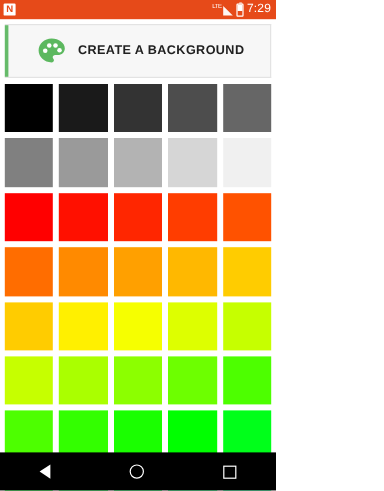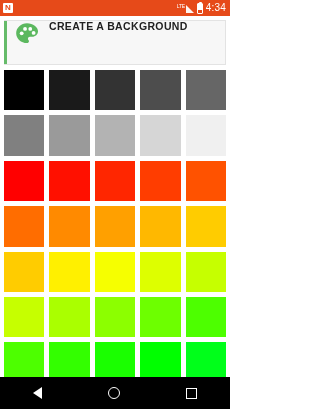--- a/index.html
+++ b/index.html
@@ -45,22 +45,22 @@
   .clock { font-size:10px; color:#ffffff; line-height:1; letter-spacing:.2px; }
 
   
   .card-wrap { padding:4px 4px 5px 4px; background:#ffffff; }
   .card {
     position:relative;
     background:#f7f7f7;
     border:1px solid #e3e3e3;
     border-left:none;
     height:45px;
-    display:flex; 
-    padding-left:10px;
+    display:flex; align-items:center;
+    padding-left:26px;
   }
   .card-accent {
     position:absolute; left:0; top:0; bottom:0; width:3px; background:#66bb6a;
   }
   .palette { width:26px; height:26px; flex:0 0 26px; margin-right:9px; }
   .card-text { display:flex; flex-direction:column; gap:2px; }
   .card-title {
     font-size:10.5px; font-weight:bold; color:#212121; letter-spacing:.35px; line-height:1.1;
   }
   .card-sub { font-size:8px; color:#b6b6b6; line-height:1.1; letter-spacing:.1px; }
@@ -103,21 +103,21 @@
   <div class="statusbar" style="background: rgb(230, 74, 25);">
     <div class="sb-left">
       <span class="notif-n">N</span>
     </div>
     <div class="sb-right">
       <span class="sig-wrap">
         <span class="sig-lte">LTE</span>
         <span class="sig-tri"></span>
       </span>
       <span class="batt"></span>
-      <span class="clock">4:34</span>
+      <span class="clock">7:29</span>
     </div>
   </div>
 
   <div class="card-wrap">
     <div class="card">
       <span class="card-accent" style="background: rgb(102, 187, 106);"></span>
       <span class="palette">
         <svg viewBox="0 0 24 24" width="26" height="26" aria-hidden="true">
           <path fill="#5cb85f" d="M12 2C6.5 2 2 6.1 2 11.2c0 5 4.5 9.1 10 9.1 1 0 1.8-.8 1.8-1.7 0-.45-.18-.85-.47-1.14-.28-.28-.46-.68-.46-1.12 0-.95.8-1.72 1.8-1.72h2.1c3 0 5.4-2.3 5.4-5.1C22.2 5.6 17.6 2 12 2z"></path>
           <circle cx="7.1" cy="11.4" r="1.75" fill="#ffffff"></circle>

